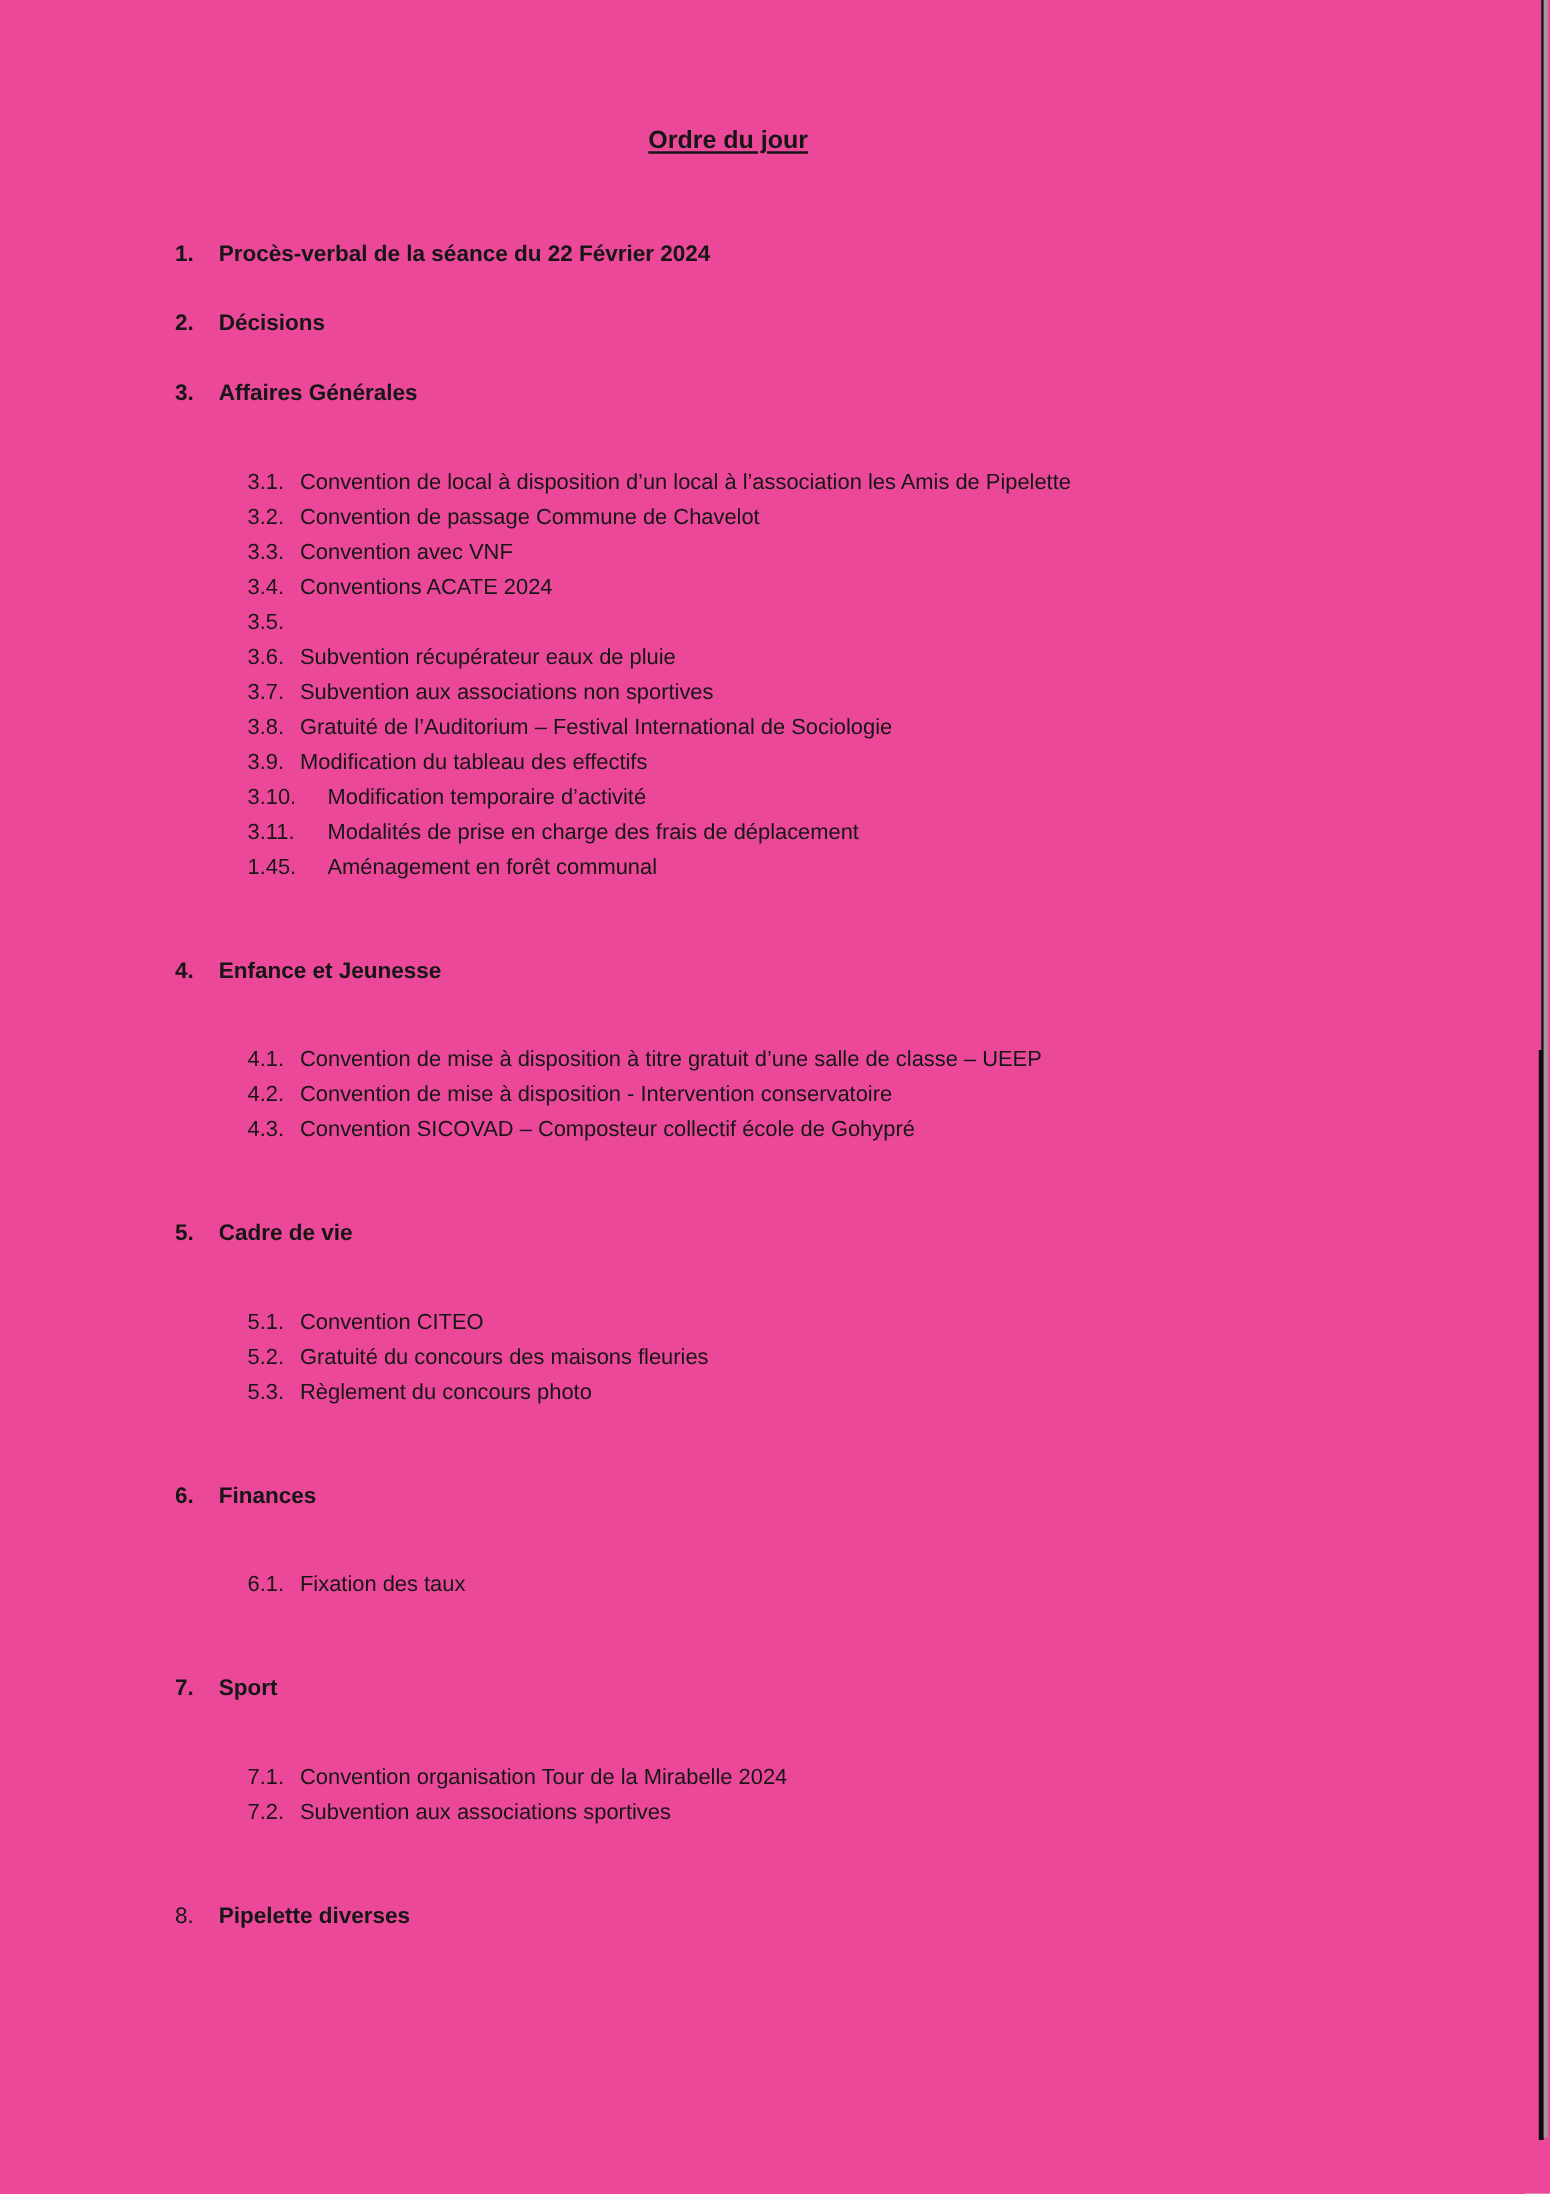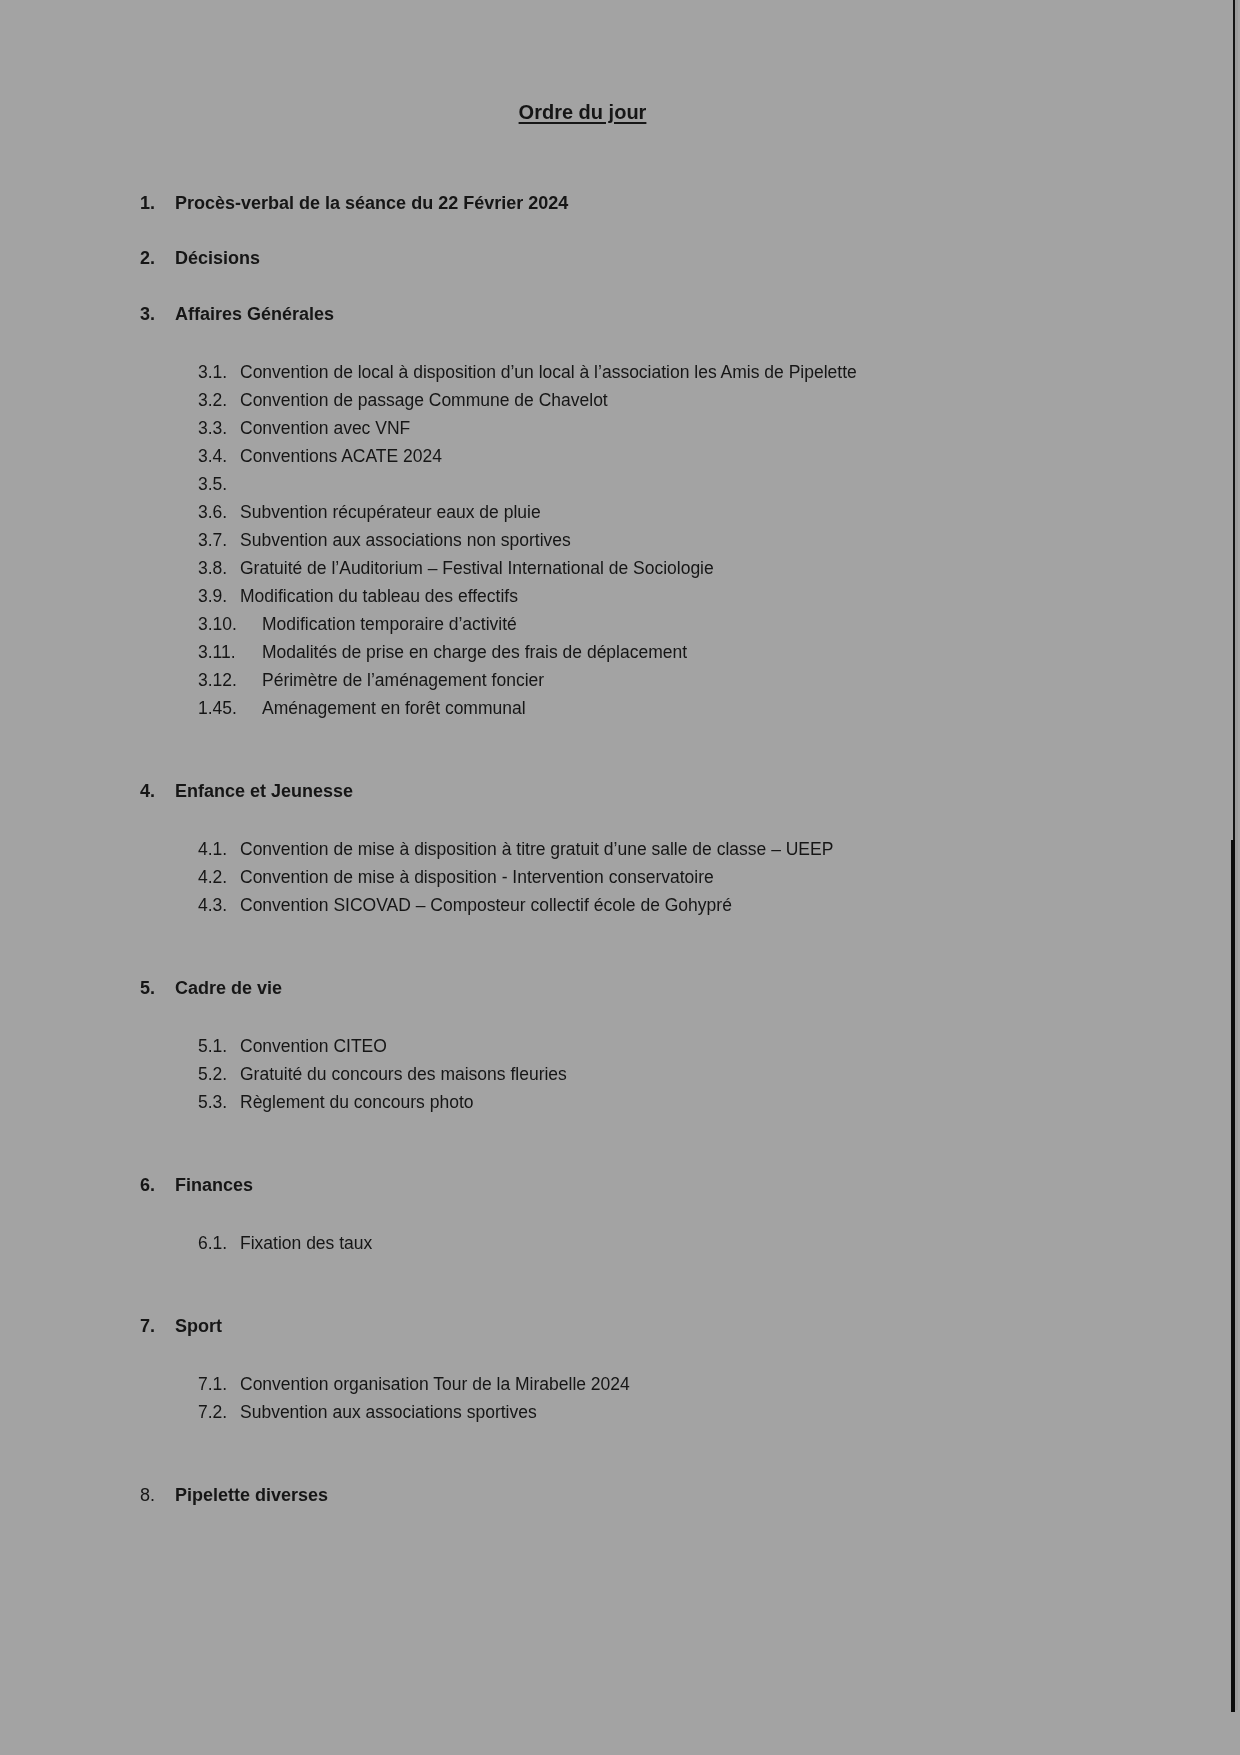--- a/index.html
+++ b/index.html
@@ -1,21 +1,21 @@
 <!DOCTYPE html>
 <html><head>
 <meta charset="utf-8">
 <style>
   html, body { margin: 0; padding: 0; background: #e8e8e8; }
   .page {
     position: relative;
     width: 1240px;
     height: 1755px;
     margin: 0 auto;
-    background: #a3a3a3;
+    background: #ec4899;
     font-family: "Liberation Sans", sans-serif;
     color: #161616;
     overflow: hidden;
   }
   
   .scan-line-black-top    { position:absolute; top:0;      left:1233px; width:2px; height:840px;  background:#141414; }
   .scan-line-black-bottom { position:absolute; top:840px;  left:1231px; width:4px; height:872px;  background:#0c0c0c; }
   .scan-line-gray         { position:absolute; top:0;      left:1235px; width:3px; height:1710px; background:#9b9b9b; }
 
   .doc-title {
@@ -33,21 +33,21 @@
     display: flex;
     padding-left: 140px;
     font-size: 18px;
     font-weight: bold;
     line-height: 22px;
     white-space: nowrap;
   }
   .main-line .num { width: 35px; flex: none; }
   .main-line .num.regular { font-weight: normal; }
 
-  .sub-list { margin-top: 33px; }
+  .sub-list { margin-top: 46px; }
   .sub-line {
     display: flex;
     padding-left: 198px;
     font-size: 17.5px;
     font-weight: normal;
     line-height: 28px;
     white-space: nowrap;
   }
   .sub-line .num { width: 42px; flex: none; }
   .sub-line.wide .num { width: 64px; }
@@ -120,24 +120,20 @@
       </div>
     <div class="sub-line wide">
         <span class="num">3.10.</span>
         <span>Modification temporaire d’activité</span>
       </div>
     <div class="sub-line wide">
         <span class="num">3.11.</span>
         <span>Modalités de prise en charge des frais de déplacement</span>
       </div>
     <div class="sub-line wide">
-        <span class="num">3.12.</span>
-        <span>Périmètre de l’aménagement foncier</span>
-      </div>
-    <div class="sub-line wide">
         <span class="num">1.45.</span>
         <span>Aménagement en forêt communal</span>
       </div>
   </div>
 
   <div class="main-line after-sub">
     <span class="num">4.</span>
     <span class="txt">Enfance et Jeunesse</span>
   </div>
   <div class="sub-list">

